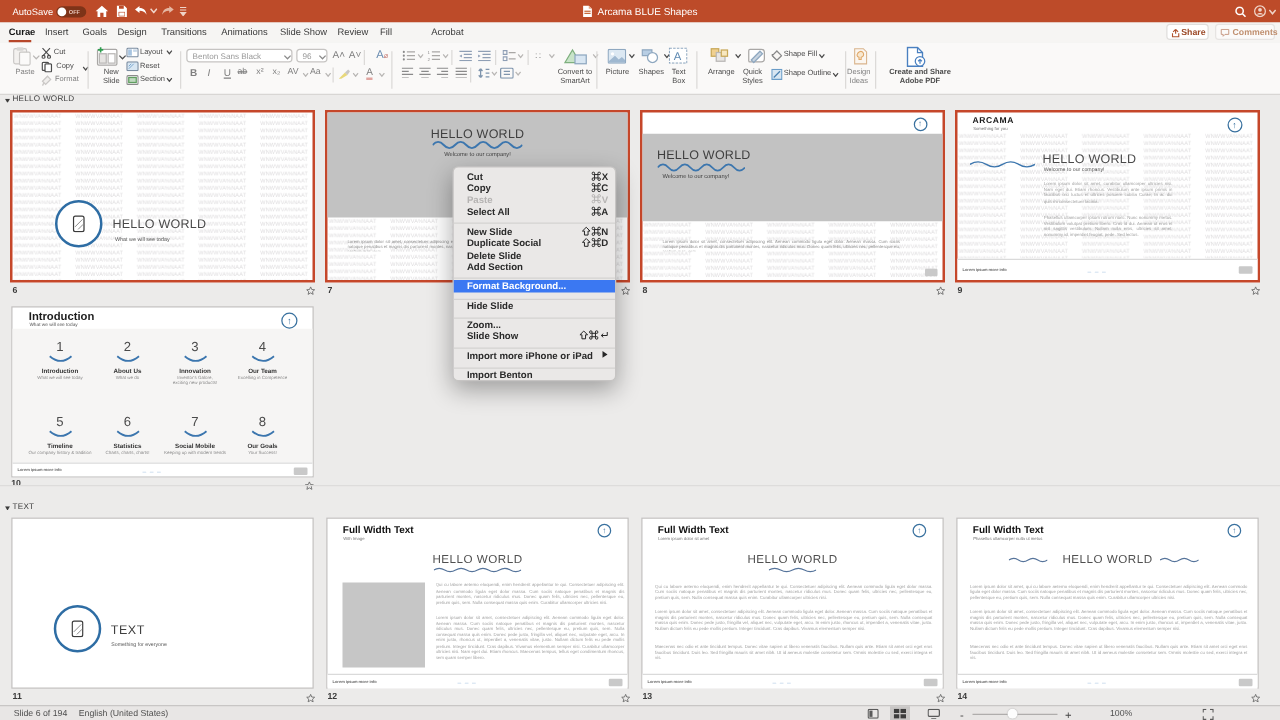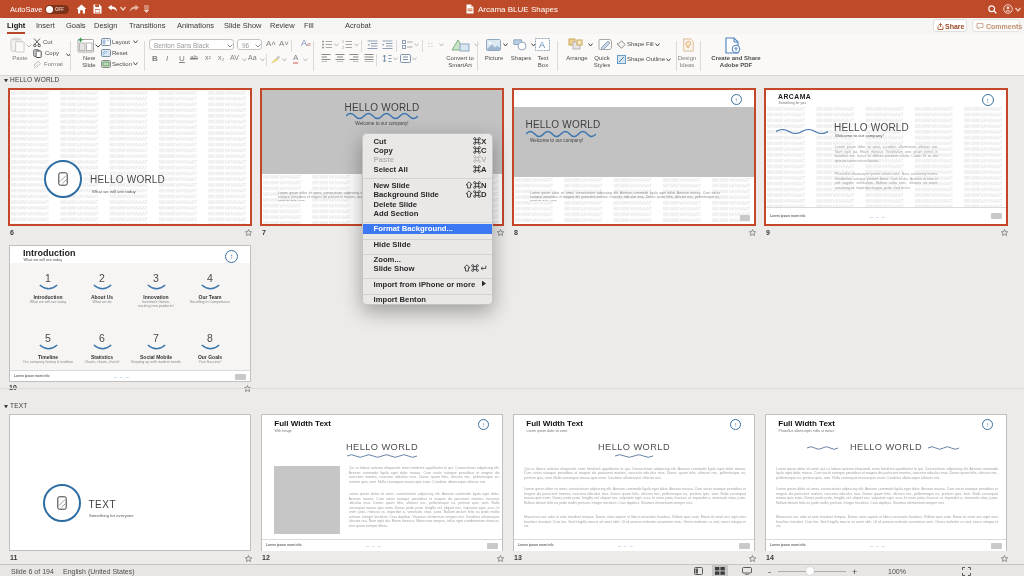--- a/index.html
+++ b/index.html
@@ -73,21 +73,21 @@
       <circle cx="5" cy="5" r="4.3" stroke="#F0D4C8" stroke-width="1" fill="none"></circle>
       <circle cx="5" cy="3.8" r="1.5" fill="#F0D4C8"></circle>
       <path d="M2.3 7.6 C3 5.9 7 5.9 7.7 7.6" fill="#F0D4C8"></path>
     </svg>
   <svg class="tb-ic" style="left:1015px;top:7px" width="6" height="5" viewBox="0 0 6 5">
       <path d="M0.5 1 L3 4 L5.5 1" stroke="#F0D4C8" stroke-width="1.2" fill="none"></path>
     </svg>
 </div>
 
 <div class="a" style="left:0;top:18px;width:1024px;height:16px;background:#F6F5F3">
-  <div class="tab" style="left:7px;color:#141414;font-weight:bold">Light</div>
+  <div class="tab" style="left:7px;color:#141414;font-weight:bold">Curae</div>
   <div class="a" style="left:7px;top:13.5px;width:18px;height:2px;background:#B7472A"></div>
   <div class="tab" style="left:36px">Insert</div>
   <div class="tab" style="left:66px">Goals</div>
   <div class="tab" style="left:94px">Design</div>
   <div class="tab" style="left:129px">Transitions</div>
   <div class="tab" style="left:177px">Animations</div>
   <div class="tab" style="left:224px">Slide Show</div>
   <div class="tab" style="left:270px">Review</div>
   <div class="tab" style="left:304px">Fill</div>
   <div class="tab" style="left:345px">Acrobat</div>
@@ -712,21 +712,21 @@
           <path d="M5 1 L8.8 4.8 H6.8 V8.8 H3.2 V4.8 H1.2 Z" stroke="#262626" fill="none"></path>
         </svg><svg width="8" height="8" viewBox="0 0 10 10" style="vertical-align:-1px">
           <rect x="3.3" y="3.3" width="3.4" height="3.4" stroke="#262626" fill="none"></rect>
           <circle cx="2.1" cy="2.1" r="1.3" stroke="#262626" fill="none"></circle>
           <circle cx="7.9" cy="2.1" r="1.3" stroke="#262626" fill="none"></circle>
           <circle cx="2.1" cy="7.9" r="1.3" stroke="#262626" fill="none"></circle>
           <circle cx="7.9" cy="7.9" r="1.3" stroke="#262626" fill="none"></circle>
         </svg>N</span>
     </div>
   <div class="mi" style="top:56.9px">
-      <span class="lbl">Background Slide</span>
+      <span class="lbl">Duplicate Social</span>
       <span class="sc"><svg width="8" height="8" viewBox="0 0 10 10" style="vertical-align:-1px">
           <path d="M5 1 L8.8 4.8 H6.8 V8.8 H3.2 V4.8 H1.2 Z" stroke="#262626" fill="none"></path>
         </svg><svg width="8" height="8" viewBox="0 0 10 10" style="vertical-align:-1px">
           <rect x="3.3" y="3.3" width="3.4" height="3.4" stroke="#262626" fill="none"></rect>
           <circle cx="2.1" cy="2.1" r="1.3" stroke="#262626" fill="none"></circle>
           <circle cx="7.9" cy="2.1" r="1.3" stroke="#262626" fill="none"></circle>
           <circle cx="2.1" cy="7.9" r="1.3" stroke="#262626" fill="none"></circle>
           <circle cx="7.9" cy="7.9" r="1.3" stroke="#262626" fill="none"></circle>
         </svg>D</span>
     </div>
@@ -757,21 +757,21 @@
           <circle cx="2.1" cy="2.1" r="1.3" stroke="#262626" fill="none"></circle>
           <circle cx="7.9" cy="2.1" r="1.3" stroke="#262626" fill="none"></circle>
           <circle cx="2.1" cy="7.9" r="1.3" stroke="#262626" fill="none"></circle>
           <circle cx="7.9" cy="7.9" r="1.3" stroke="#262626" fill="none"></circle>
         </svg><svg width="8" height="8" viewBox="0 0 10 10" style="vertical-align:-1px">
           <path d="M8.5 2 V5.5 H2.5 M2.5 5.5 L4.5 3.7 M2.5 5.5 L4.5 7.3" stroke="#262626" fill="none"></path>
         </svg></span>
     </div>
   <div class="msep" style="top:144.7px"></div>
   <div class="mi" style="top:146.4px">
-      <span class="lbl">Import from iPhone or more</span>
+      <span class="lbl">Import more iPhone or iPad</span>
       <span class="sc"><svg width="6" height="7" viewBox="0 0 6 7">
           <path d="M1 0.8 L5 3.5 L1 6.2 Z" fill="#262626"></path>
         </svg></span>
     </div>
   <div class="msep" style="top:160.3px"></div>
   <div class="mi" style="top:161.7px">
       <span class="lbl">Import Benton</span>
     </div>
 </div>
 <svg width="0" height="0" style="position:absolute">

